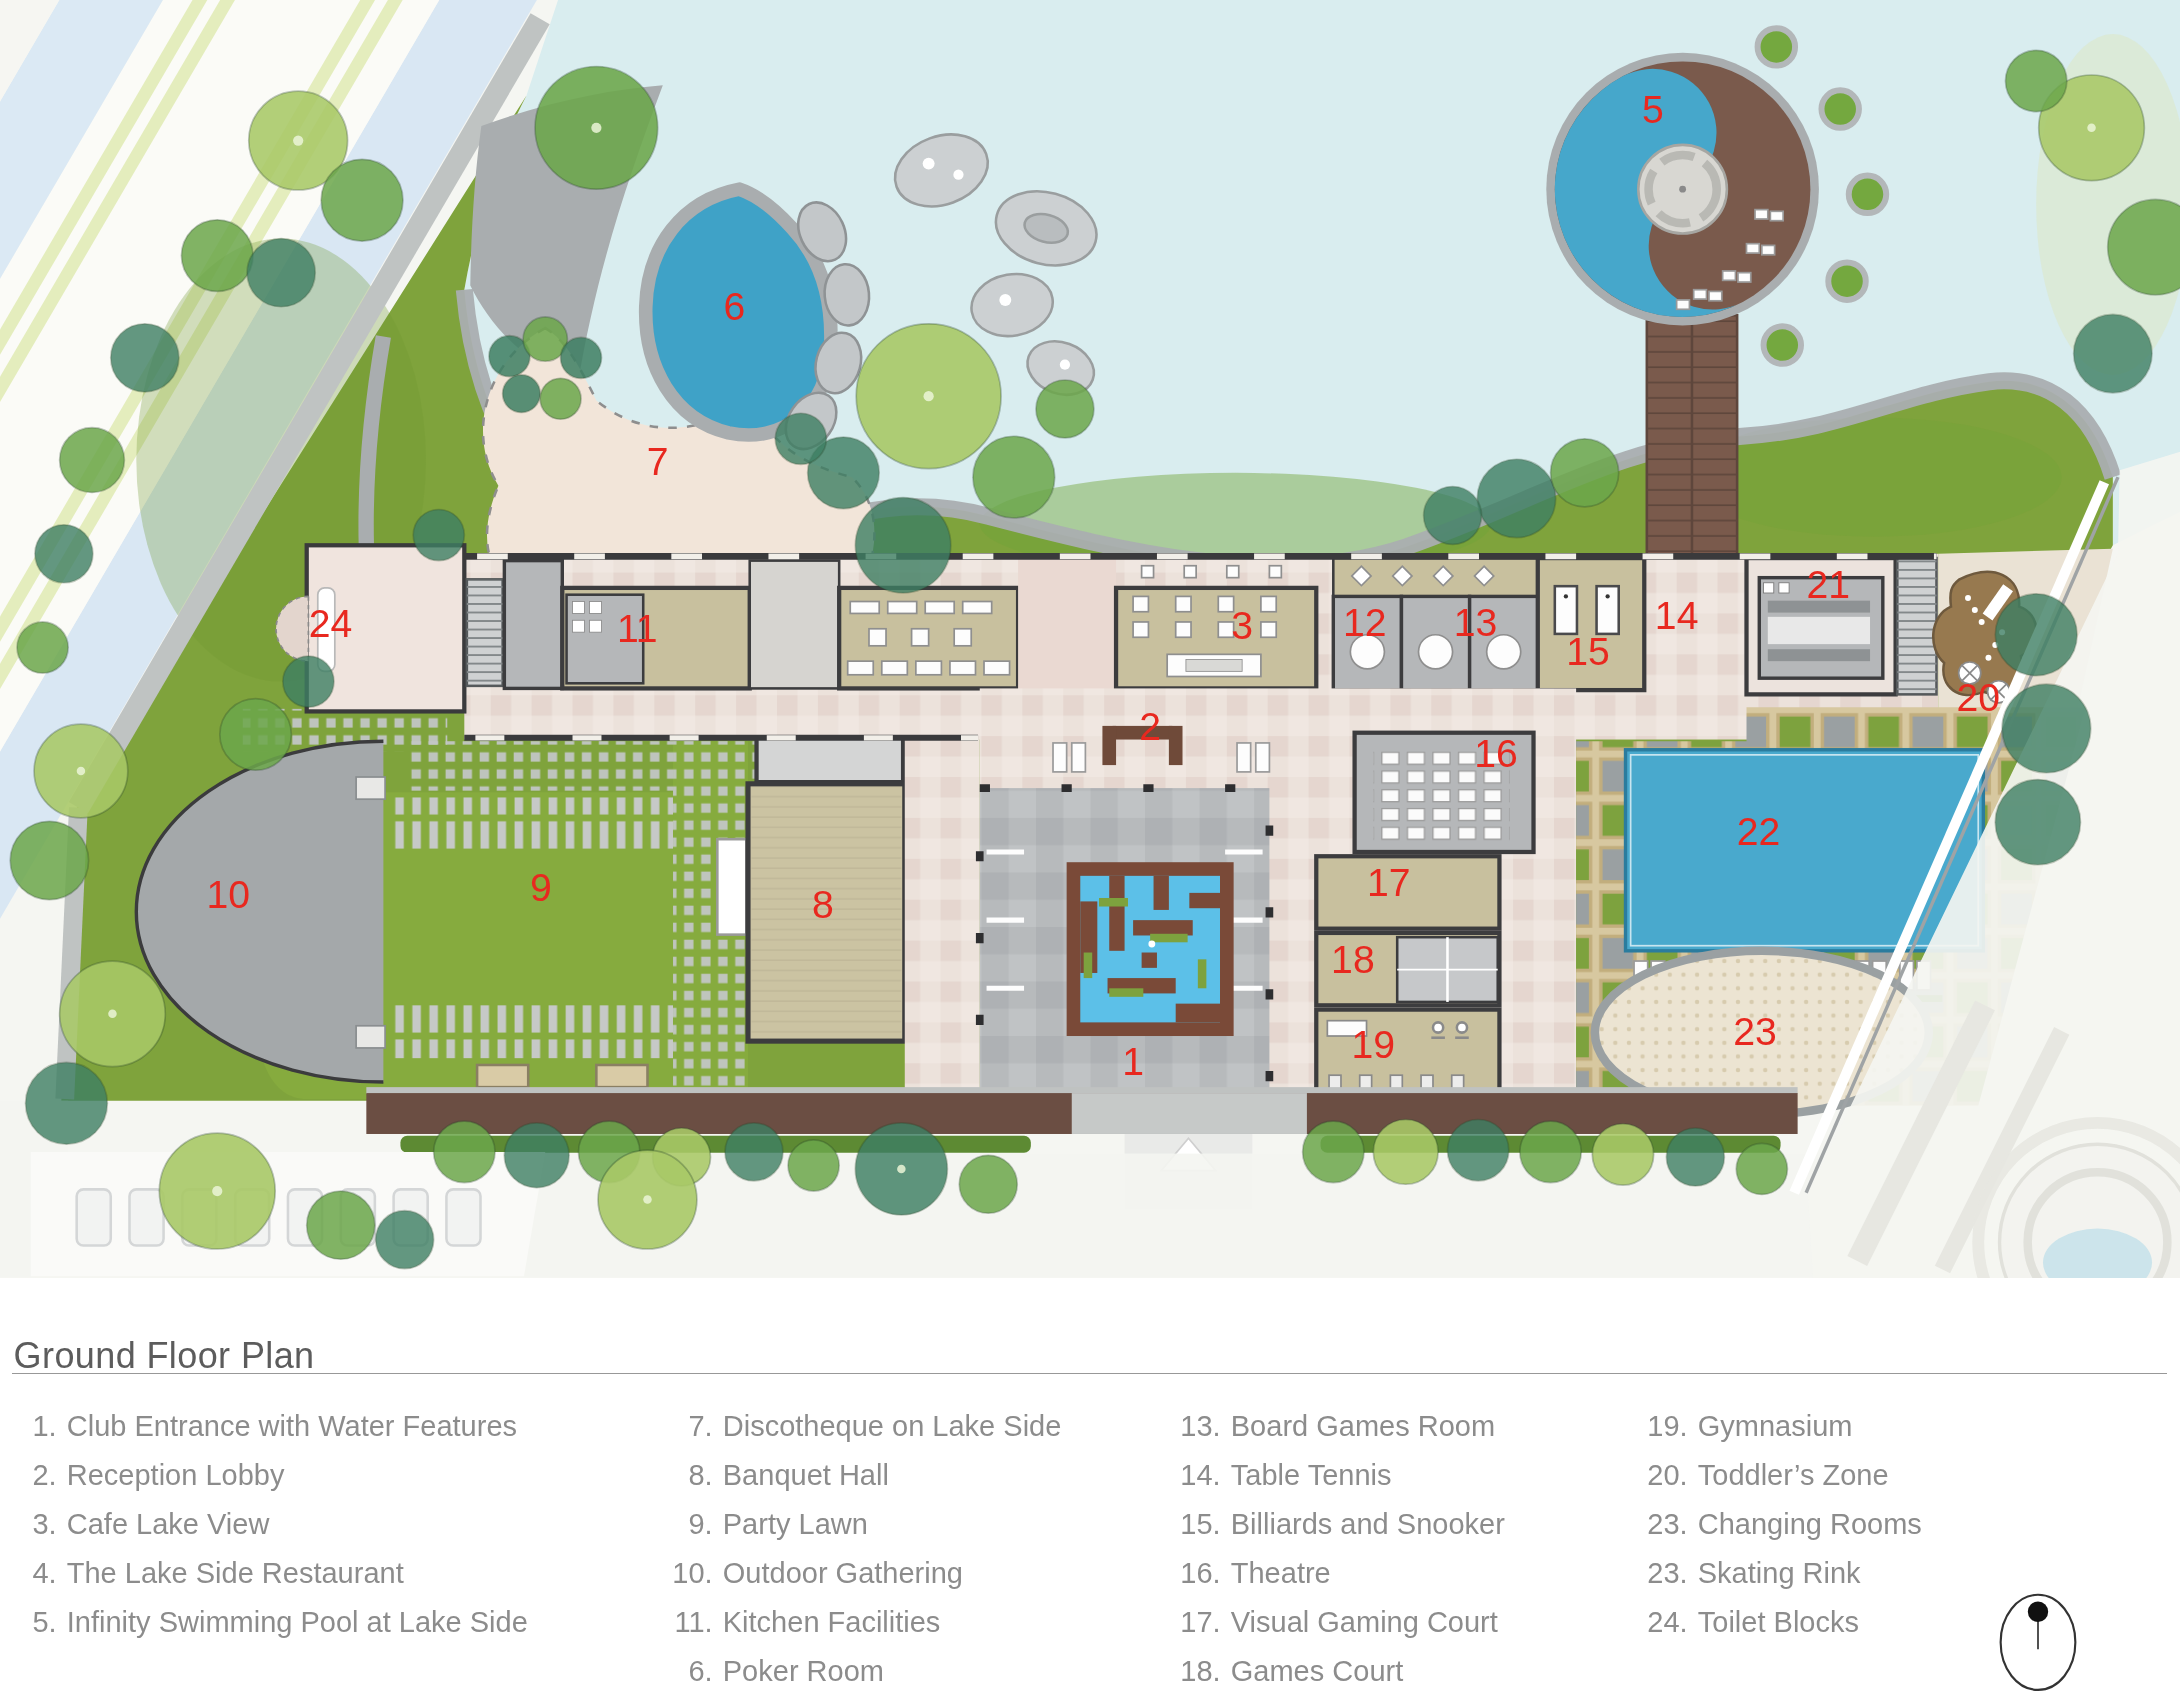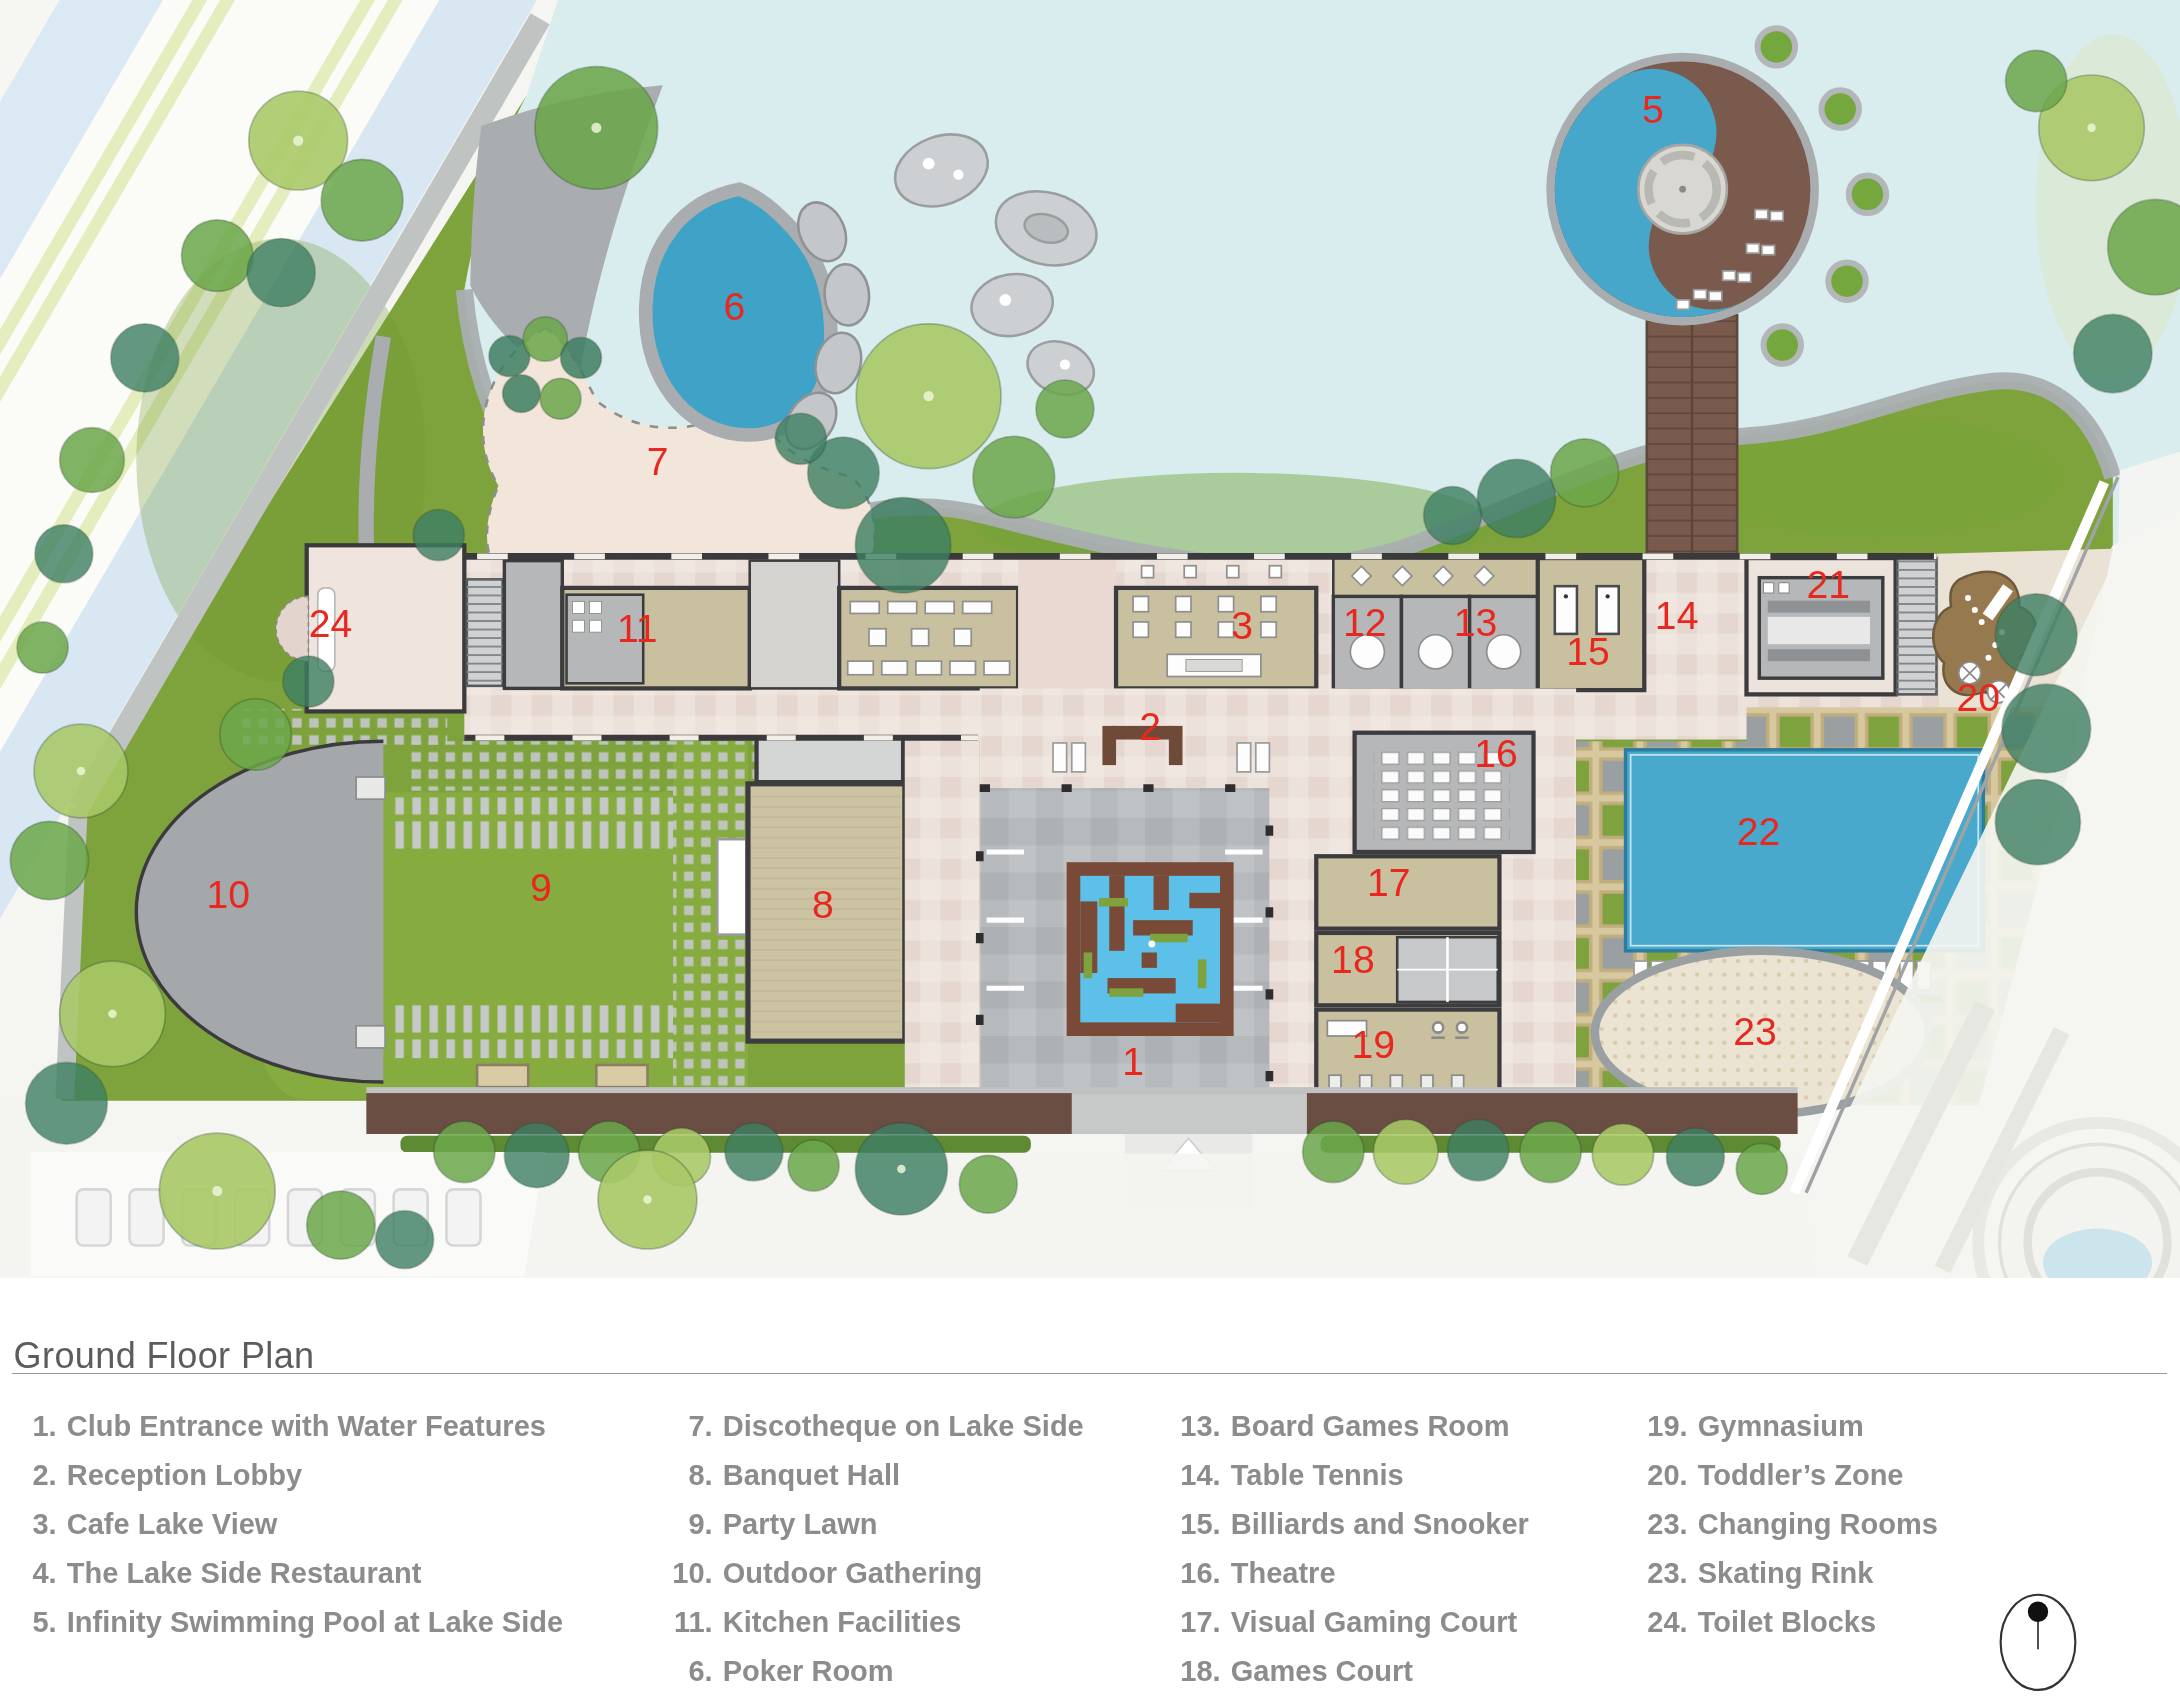--- a/index.html
+++ b/index.html
@@ -3,21 +3,21 @@
 <meta charset="utf-8">
 <style>
   html,body{margin:0;padding:0;background:#fff;}
   body{width:2181px;height:1698px;position:relative;overflow:hidden;
        font-family:"Liberation Sans",sans-serif;}
   #app{position:absolute;inset:0;background:#fff;}
   #plan-wrap{position:absolute;top:0;left:0;width:2181px;height:1278px;}
   .page-title{position:absolute;top:1291px;left:13.6px;font-size:36px;color:#5c5c5c;letter-spacing:0.4px;margin-top:44px;}
   .divider{position:absolute;top:1373px;left:12px;width:2155px;border-top:1.7px solid #989898;}
   .legend{position:absolute;top:1402px;left:13.6px;right:17px;display:grid;
-          grid-template-columns:656px 508px 467px auto;font-weight:bold;}
+          grid-template-columns:656px 508px 467px auto;}
   .legend-item{font-size:29px;line-height:49px;color:#8c8c8c;white-space:nowrap;}
   .legend-item .num{display:inline-block;width:43px;text-align:right;margin-right:10.2px;}
   #compass{position:absolute;left:1992px;top:1588px;}
   .marker{font-size:46px;text-anchor:middle;font-weight:400;}
   svg text{user-select:none;}
 </style>
 </head>
 <body>
 
 <div id="app">

